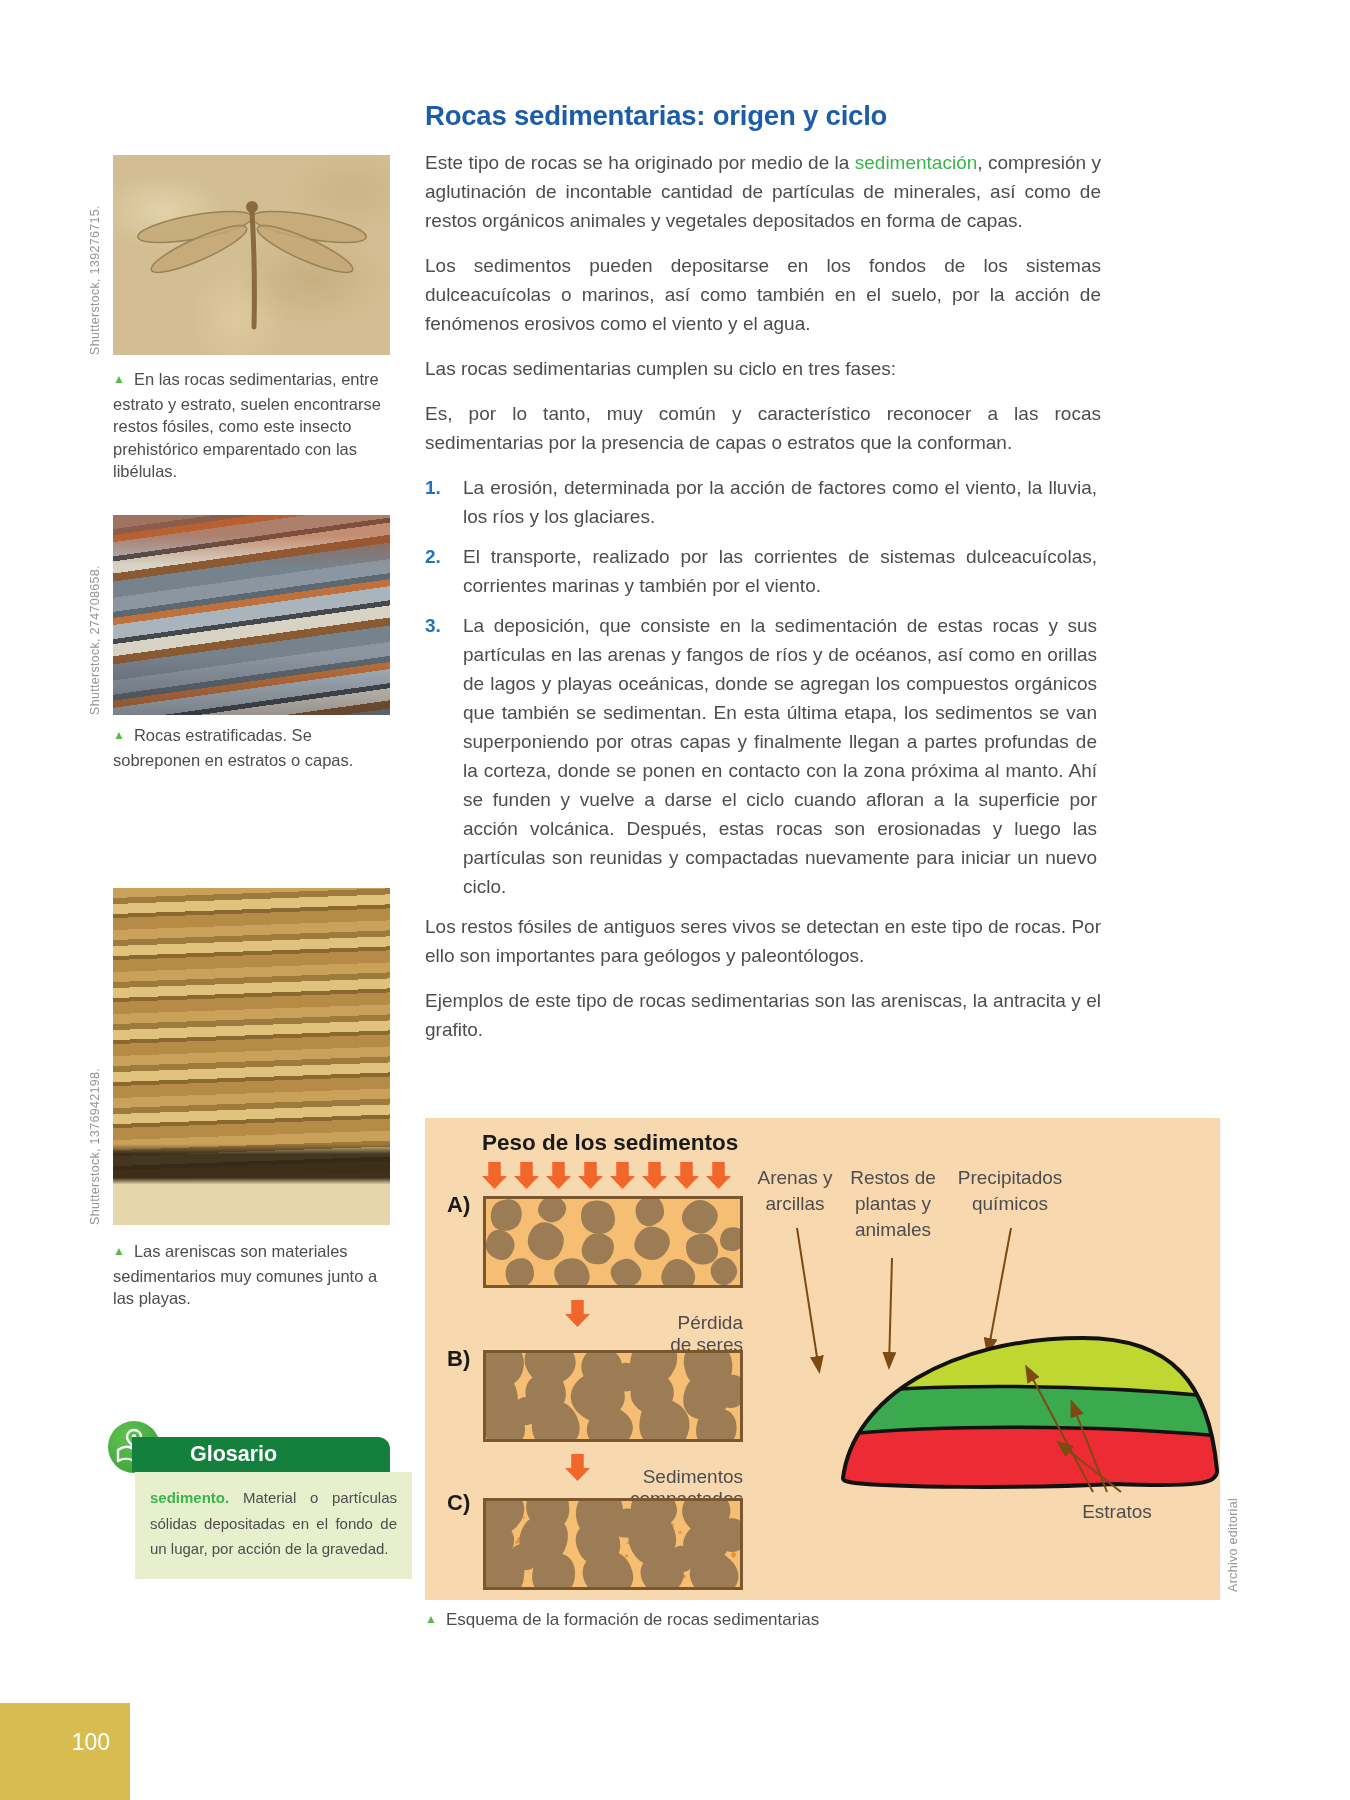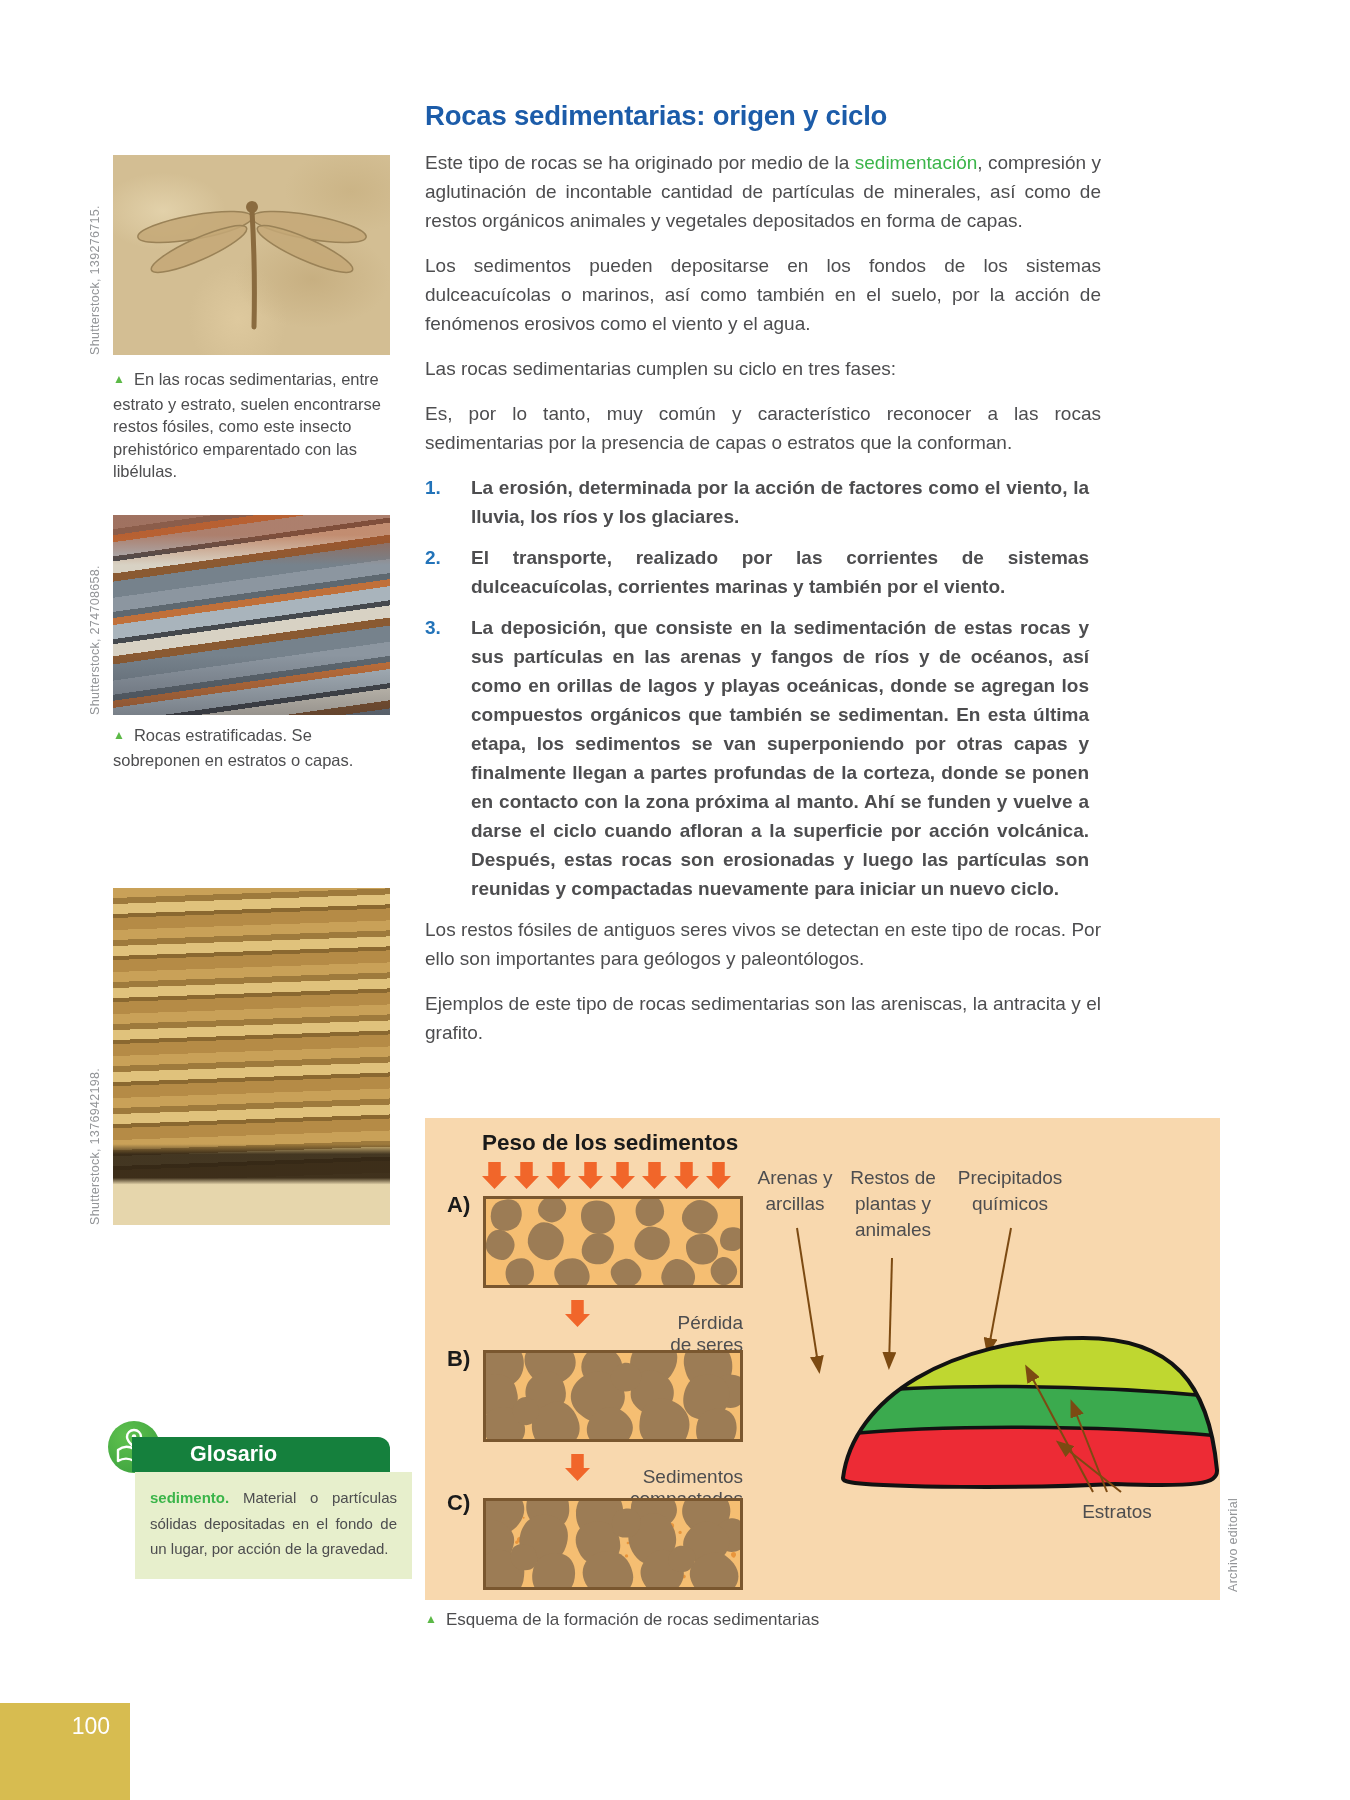--- a/index.html
+++ b/index.html
@@ -48,21 +48,21 @@
   .glos-term{color:#3BB54A;font-weight:bold;}
 
   
   .main{position:absolute;left:425px;top:100px;width:676px;}
   .main h1{font-size:27.5px;color:#1C5CA9;margin:0 0 16px 0;font-weight:bold;letter-spacing:-.2px;}
   .main p{font-size:19px;line-height:29px;text-align:justify;margin:0 0 16px 0;}
   .hl-green{color:#3BB54A;}
   .numlist .item{position:relative;padding-left:34px;margin-bottom:11px;}
   .numlist .num{position:absolute;left:0;top:0;color:#2273B9;font-weight:bold;
                 font-size:19px;line-height:29px;}
-  .numlist .item p{margin:12px;font-weight:bold;}
+  .numlist .item p{margin:4px;}
 
   
   .panel{position:absolute;left:425px;top:1118px;width:795px;height:482px;background:#F8D8AE;}
   .panel-title{position:absolute;left:57px;top:12px;font-size:22.5px;font-weight:bold;color:#1A1A1A;}
   .arrow-row{position:absolute;left:57px;top:44px;display:flex;gap:7px;}
   .oarrow{width:25px;height:27px;background:#F1662A;
           clip-path:polygon(25% 0,75% 0,75% 52%,100% 52%,50% 100%,0 52%,25% 52%);}
   .stage{position:absolute;left:22px;font-size:22px;font-weight:bold;color:#1A1A1A;}
   #stage-a{top:74px;} #stage-b{top:228px;} #stage-c{top:372px;}
   .srect{position:absolute;left:58px;width:260px;height:92px;background:#F5BE72;
@@ -75,21 +75,21 @@
           font-size:19px;line-height:22px;color:#4D4D4F;margin-top:16px;}
   #label-water{top:178px;} #label-compact{top:332px;}
   .mound-svg{position:absolute;left:300px;top:28px;width:495px;height:445px;}
   .mound-svg text{font-family:"Liberation Sans",sans-serif;font-size:19px;fill:#4D4D4F;}
 
   .fig-caption{position:absolute;left:425px;top:1610px;width:700px;font-size:17px;color:#4D4D4F;}
   #credit-diagram{left:1226px;top:1488px;height:104px;}
 
   
   .footer{position:absolute;left:0;top:1703px;width:130px;height:97px;background:#D7BC50;
-          box-sizing:border-box;padding:10px 20px 0 0;color:#fff;font-size:23px;text-align:right;}
+          box-sizing:border-box;padding:26px 20px 0 0;color:#fff;font-size:23px;text-align:right;}
 </style>
 </head>
 <body>
 
 <div class="page">
 
   <div class="credit" id="credit-fossil">Shutterstock, 139276715.</div>
   <div class="photo" id="photo-fossil">
     <svg width="277" height="200" viewBox="0 0 277 200">
       <g stroke="#9A8257" stroke-width="1.5" fill="#C4A877" fill-opacity="0.85">
@@ -110,20 +110,23 @@
   <div class="photo" id="photo-strata">
     <div class="tint"></div>
   </div>
   <div class="caption" id="caption-strata">
     <span class="tri">▲</span><span>Rocas estratificadas. Se sobreponen en estratos o capas.</span>
   </div>
 
   <div class="credit" id="credit-sandstone">Shutterstock, 1376942198.</div>
   <div class="photo" id="photo-sandstone">
     <div class="tint"></div>
+  </div>
+  <div class="caption" id="caption-sandstone">
+    <span class="tri">▲</span><span>Las areniscas son materiales sedimentarios muy comunes junto a las playas.</span>
   </div>
 
   <svg class="glos-icon" viewBox="0 0 56 56">
     <defs>
       <radialGradient id="gradG" cx="35%" cy="30%" r="80%">
         <stop offset="0%" stop-color="#5FC14E"></stop>
           <stop offset="100%" stop-color="#3EA33F"></stop>
       </radialGradient>
     </defs>
     <circle cx="28" cy="28" r="26" fill="url(#gradG)"></circle>

